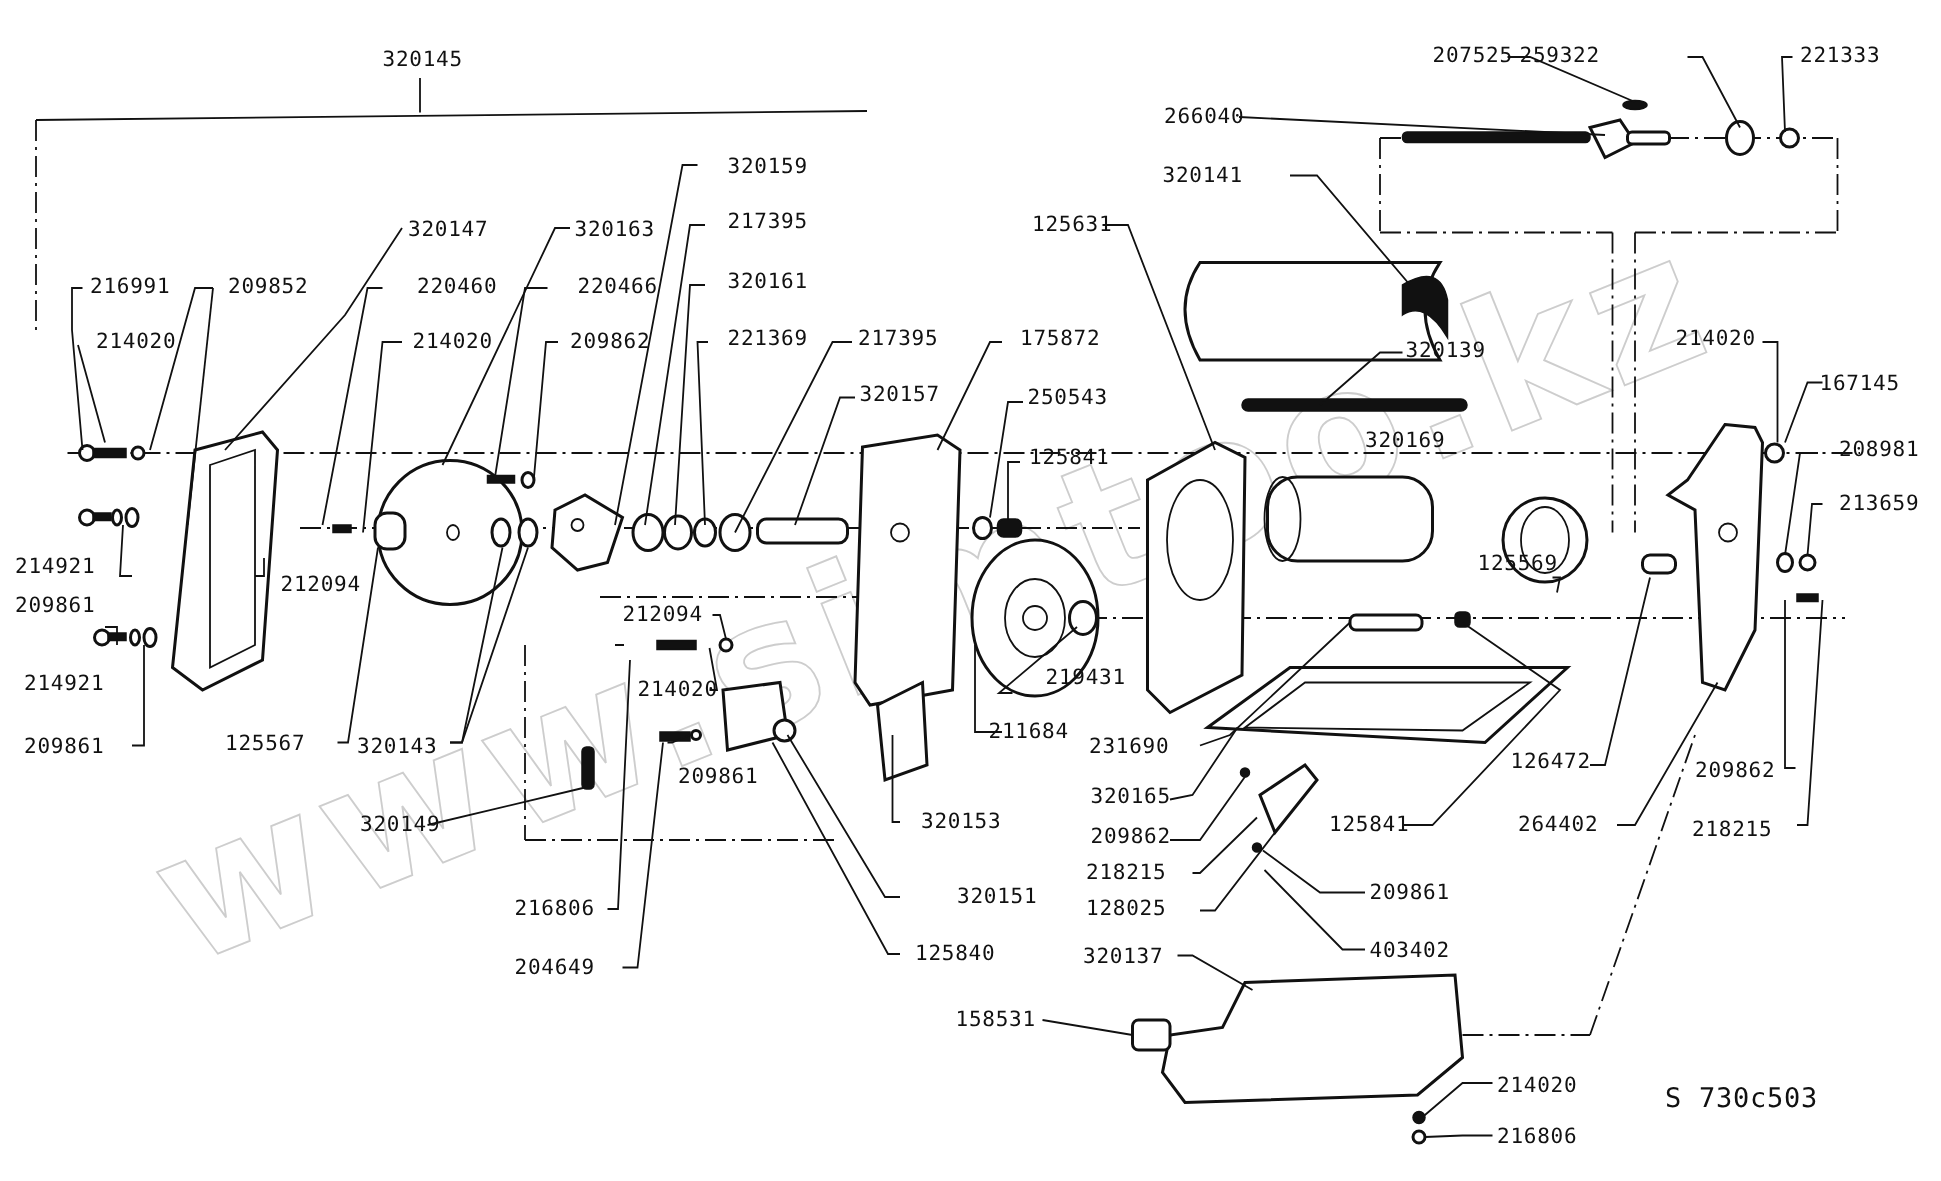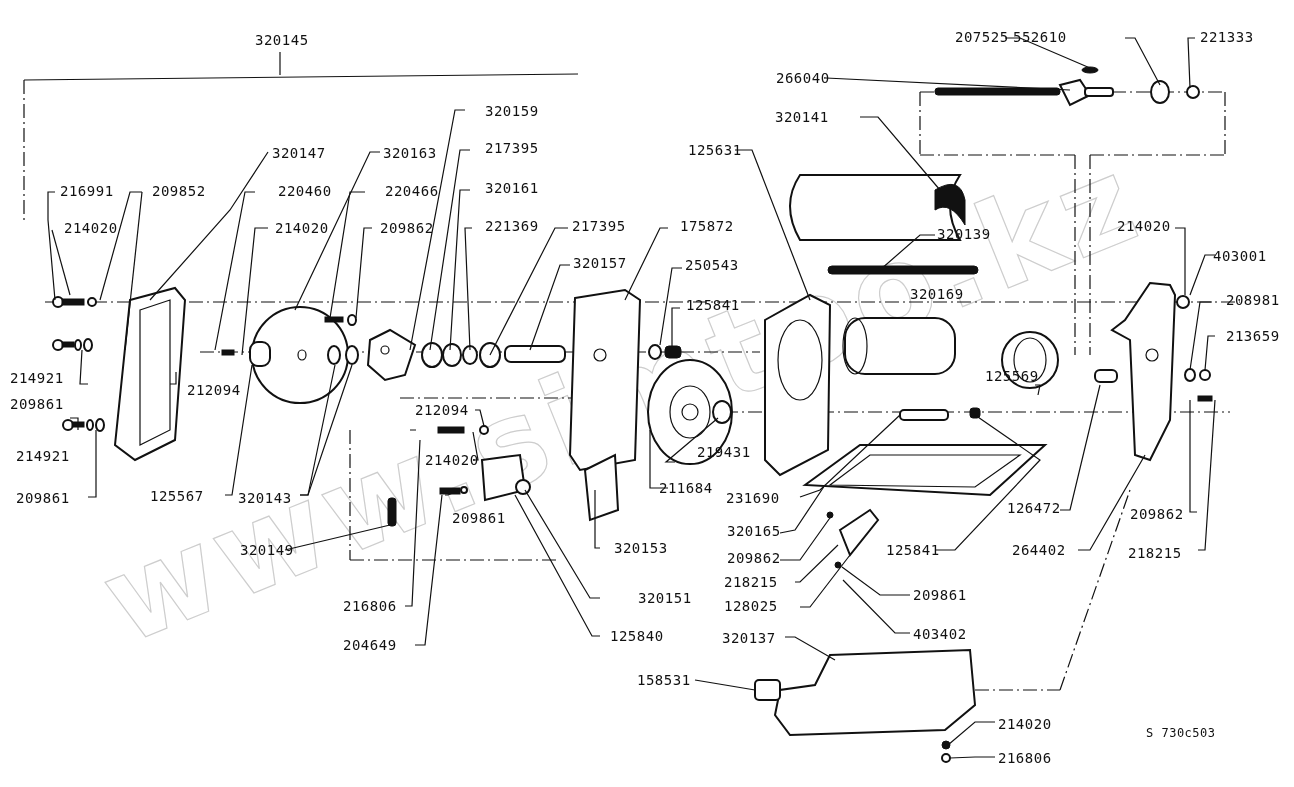--- a/index.html
+++ b/index.html
@@ -4,21 +4,21 @@
 <style>
   html, body { margin:0; padding:0; background:#ffffff; }
   body { width:1294px; height:787px; position:relative; overflow:hidden;
          font-family:"DejaVu Sans Mono", monospace; color:#111; }
   #diagram { position:absolute; left:0; top:0; width:1294px; height:787px; }
   .lbl { position:absolute; font-size:14px; line-height:16px; letter-spacing:0.5px;
          color:#111; white-space:nowrap; font-family:"DejaVu Sans Mono", monospace; }
   .wm { position:absolute; font-family:"DejaVu Sans", sans-serif; font-size:120px; font-weight:bold;
         color:transparent; -webkit-text-stroke:1.2px #c8c8c8; transform:rotate(-22deg);
         left:70px; top:330px; letter-spacing:6px; white-space:nowrap; opacity:.9; }
-  .ref { position:absolute; left:1110px; top:725px; font-size:12px;margin-left:36px; }
+  .ref { position:absolute; left:1110px; top:725px; font-size:18px; }
   svg .ln { stroke:#111; stroke-width:1.2; fill:none; }
   svg .dash { stroke:#111; stroke-width:1.2; fill:none; stroke-dasharray:14 4 2 4; }
   svg .part { stroke:#111; stroke-width:2; fill:#fff; }
   svg .dark { fill:#111; stroke:#111; }
 </style>
 </head>
 <body>
 
 <div class="wm">www.simtoo.kz</div>
 
@@ -261,27 +261,27 @@
 <div class="lbl" style="left:343px;top:637px">204649</div>
 <div class="lbl" style="left:638px;top:590px">320151</div>
 <div class="lbl" style="left:610px;top:628px">125840</div>
 <div class="lbl" style="left:614px;top:540px">320153</div>
 <div class="lbl" style="left:659px;top:480px">211684</div>
 <div class="lbl" style="left:697px;top:444px">219431</div>
 <div class="lbl" style="left:688px;top:142px">125631</div>
 <div class="lbl" style="left:775px;top:109px">320141</div>
 <div class="lbl" style="left:776px;top:70px">266040</div>
 <div class="lbl" style="left:955px;top:29px">207525</div>
-<div class="lbl" style="left:1013px;top:29px">552610</div>
+<div class="lbl" style="left:1013px;top:29px">259322</div>
 <div class="lbl" style="left:1200px;top:29px">221333</div>
 <div class="lbl" style="left:937px;top:226px">320139</div>
 <div class="lbl" style="left:910px;top:286px">320169</div>
 <div class="lbl" style="left:985px;top:368px">125569</div>
 <div class="lbl" style="left:1117px;top:218px">214020</div>
-<div class="lbl" style="left:1213px;top:248px">403001</div>
+<div class="lbl" style="left:1213px;top:248px">167145</div>
 <div class="lbl" style="left:1226px;top:292px">208981</div>
 <div class="lbl" style="left:1226px;top:328px">213659</div>
 <div class="lbl" style="left:726px;top:490px">231690</div>
 <div class="lbl" style="left:727px;top:523px">320165</div>
 <div class="lbl" style="left:727px;top:550px">209862</div>
 <div class="lbl" style="left:724px;top:574px">218215</div>
 <div class="lbl" style="left:724px;top:598px">128025</div>
 <div class="lbl" style="left:886px;top:542px">125841</div>
 <div class="lbl" style="left:1007px;top:500px">126472</div>
 <div class="lbl" style="left:1012px;top:542px">264402</div>

